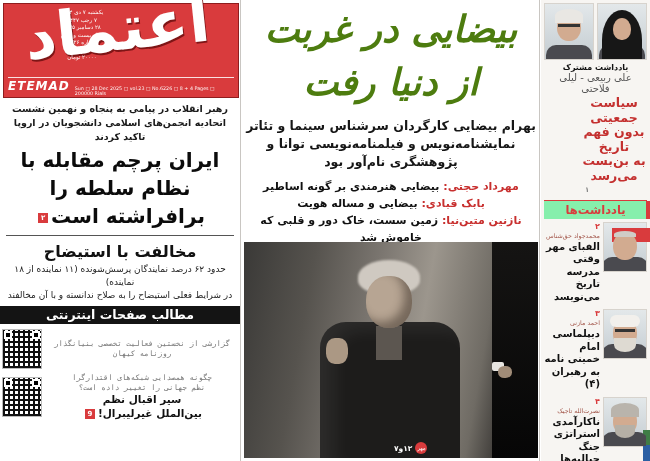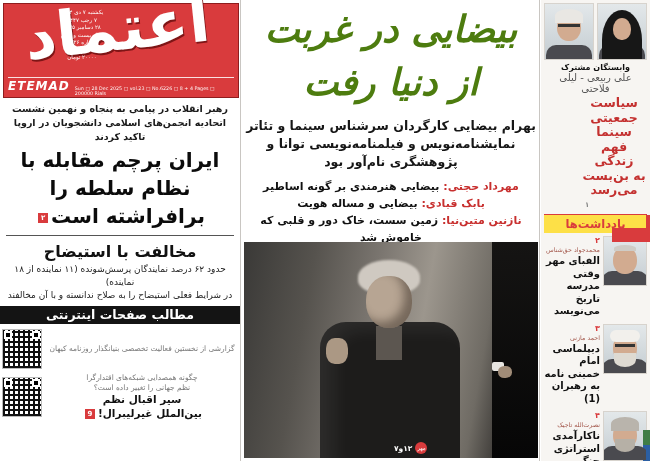--- a/index.html
+++ b/index.html
@@ -26,21 +26,21 @@
   .lead-head{font-size:20px;font-weight:bold;text-align:center;line-height:28px;color:#0b0b0b;padding:2px 2px 0;}
   .pg{display:inline-block;background:#d93b3d;color:#fff;font-size:7px;min-width:10px;height:10px;
       line-height:10px;text-align:center;vertical-align:middle;margin:0 3px;}
   .hr{border:none;border-top:1px solid #555;margin:5px 6px;}
   .impeach-head{font-size:16px;font-weight:bold;text-align:center;padding-top:1px;}
   .impeach-body{font-size:9px;font-weight:normal;text-align:center;line-height:13px;color:#222;padding:2px 2px 0;}
   .webbar{background:#141414;color:#fff;text-align:center;font-size:12.5px;font-weight:bold;
           height:18px;line-height:18px;margin:4px 0 3px;}
   .webrow{display:flex;align-items:center;gap:4px;padding:2px 2px;}
   .webtxt{flex:1;text-align:center;}
-  .webkick{font-size:7.5px;color:#777;line-height:10px;}
+  .webkick{font-size:7.5px;color:#777;line-height:10px;font-family:Liberation Mono, monospace;}
   .webhead{font-size:10.5px;font-weight:bold;line-height:13.5px;color:#111;}
   .qr{flex:none;width:38px;height:38px;border:1px solid #bbb;background:
       repeating-linear-gradient(0deg,#111 0 2px,transparent 2px 5px),
       repeating-linear-gradient(90deg,#111 0 2px,#fff 2px 5px);position:relative;}
   .qr::before,.qr::after{content:"";position:absolute;width:8px;height:8px;background:#000;
       box-shadow:inset 0 0 0 2px #fff,inset 0 0 0 3px #000;}
   .qr::before{top:1px;right:1px;} .qr::after{top:1px;left:1px;}
 
   
   .center{position:absolute;left:244px;top:0;width:294px;text-align:center;}
@@ -79,21 +79,21 @@
   .v-turban .hair{background:#f2f0ec;height:12px;width:30px;border-radius:6px;}
   .v-turban .beard{position:absolute;left:50%;transform:translateX(-50%);top:28px;width:22px;height:14px;background:#dedad2;border-radius:0 0 50% 50%;z-index:4;}
   .v-turban .glasses{position:absolute;left:50%;transform:translateX(-50%);top:19px;width:20px;height:3px;background:#333;z-index:4;}
   .v-beard .hair{background:#b9b4ac;}
   .v-beard .beard{position:absolute;left:50%;transform:translateX(-50%);top:27px;width:20px;height:13px;background:#b6b0a6;border-radius:0 0 50% 50%;z-index:4;}
   .v-gray .hair{background:#c9c5bd;}
   .joint-label{font-size:8px;font-weight:bold;text-align:center;margin-top:3px;}
   .joint-authors{font-size:10px;color:#555;text-align:center;}
   .joint-head{color:#c4302f;font-size:12.5px;font-weight:bold;text-align:center;line-height:14.5px;margin-top:2px;margin-left:37px;}
   .joint-num{font-size:7px;color:#888;display:block;text-align:left;padding-left:4px;}
-  .notes-header{margin-top:2px;background:#fde047;border-top:1px solid #d93b3d;text-align:center;
+  .notes-header{margin-top:2px;background:#86efac;border-top:1px solid #d93b3d;text-align:center;
                 color:#d93b3d;font-weight:bold;font-size:11.5px;padding:2px 0;position:relative;}
   .notes-header::before{content:"";position:absolute;right:-3px;top:0;width:4px;height:100%;background:#d93b3d;}
   .note{display:flex;gap:3px;padding:3px 0;align-items:flex-start;}
   .note .mug{width:44px;height:50px;}
   .ntxt{flex:1;text-align:right;padding-top:1px;}
   .npage{color:#d93b3d;font-size:8px;font-weight:bold;line-height:8px;}
   .nauthor{font-size:6.3px;color:#a3574b;line-height:8px;margin:1px 0;}
   .ntitle{font-size:10px;font-weight:bold;line-height:12.5px;color:#101010;}
 
   .edge-tab{position:absolute;left:612px;top:228px;width:38px;height:14px;background:#d93b3d;}
@@ -207,25 +207,25 @@
           <div class="head"></div>
           <div class="shoulders"></div>
         </div>
       <div class="mug v-white">
           <div class="hair"></div>
           <div class="head"></div>
           <div class="glasses"></div>
           <div class="shoulders"></div>
         </div>
     </div>
-    <div class="joint-label">وابستگان مشترک</div>
+    <div class="joint-label">یادداشت مشترک</div>
     <div class="joint-authors">علی ربیعی - لیلی فلاحتی</div>
     <div class="joint-head">
       <span>سیاست جمعیتی</span><br>
-      <span>سینما فهم زندگی</span><br>
+      <span>بدون فهم تاریخ</span><br>
       <span>به بن‌بست می‌رسد</span>
       <span class="joint-num">۱</span>
     </div>
     <div class="notes-header">یادداشت‌ها</div>
 
     <div class="note">
       <div class="mug v-bald">
           <div class="hair"></div>
           <div class="head"></div>
           <div class="shoulders"></div>
@@ -241,21 +241,21 @@
       <div class="mug v-turban">
           <div class="hair"></div>
           <div class="head"></div>
           <div class="glasses"></div>
           <div class="beard"></div>
           <div class="shoulders"></div>
         </div>
       <div class="ntxt">
         <div class="npage">۳</div>
         <div class="nauthor">احمد مازنی</div>
-        <div class="ntitle">دیپلماسی امام خمینی نامه به رهبران (1)</div>
+        <div class="ntitle">دیپلماسی امام خمینی نامه به رهبران (۴)</div>
       </div>
     </div>
 
     <div class="note">
       <div class="mug v-beard">
           <div class="hair"></div>
           <div class="head"></div>
           <div class="beard"></div>
           <div class="shoulders"></div>
         </div>

